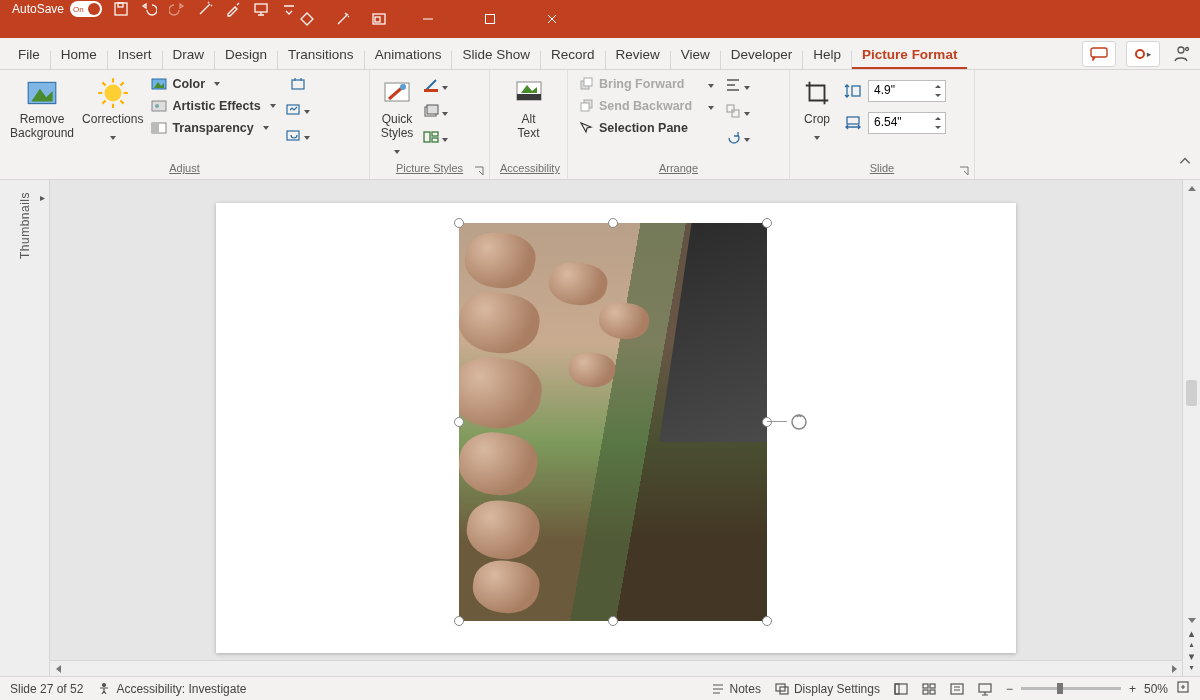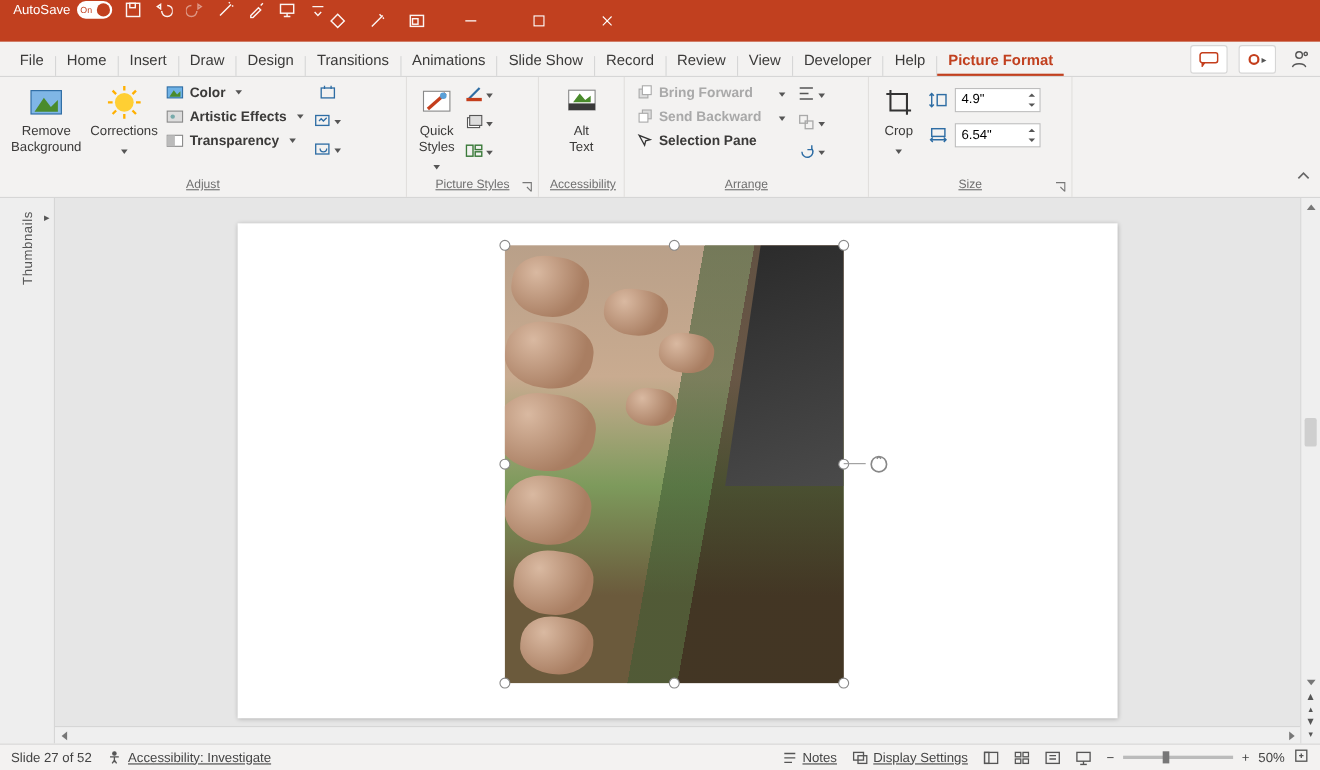--- a/index.html
+++ b/index.html
@@ -96,21 +96,21 @@
   .hscroll .harrow.l{left:0}.hscroll .harrow.r{right:0}
   .hscroll .harrow::before{content:"";border-top:4px solid transparent;border-bottom:4px solid transparent;}
   .hscroll .harrow.l::before{border-right:5px solid #777}
   .hscroll .harrow.r::before{border-left:5px solid #777}
   
   .statusbar { position:absolute; bottom:0; left:0; right:0; height:24px; background:#f3f2f1; border-top:1px solid #d6d6d6; display:flex; align-items:center; font-size:12px; color:#444; padding:4px 10px; gap:14px;}
   .statusbar .spacer{flex:1}
   .zoom { display:flex; align-items:center; gap:8px;}
   .zoom-track { width:100px; height:3px; background:#bbb; position:relative;}
   .zoom-thumb { position:absolute; top:-4px; left:36px; width:6px; height:11px; background:#777;}
-  .stat-item { display:flex; align-items:center; gap:5px;text-decoration:underline;}
+  .stat-item { display:flex; align-items:center; gap:5px;}
   .stat-item svg { width:14px; height:14px; stroke:#555; fill:none; stroke-width:1.2;}
 </style>
 </head>
 <body>
 
 <div class="titlebar">
   <div class="left">
     <div class="autosave">
       <span>AutoSave</span>
       <span class="autosave-toggle">
@@ -487,21 +487,21 @@
                 <path d="M3 12h14M5 10l-2 2 2 2M15 10l2 2-2 2"></path>
                 <rect x="4" y="2" width="12" height="7"></rect>
               </svg></span>
           <div class="spinbox"><span>6.54"</span><div class="spins">
                 <div class="up"></div>
                 <div class="dn"></div>
               </div></div>
         </div>
       </div>
     </div>
-    <div class="group-label">Size</div>
+    <div class="group-label">Slide</div>
     <span class="launcher"><svg viewBox="0 0 12 12">
           <path d="M2 2h8v8M6 6l4 4"></path>
         </svg></span>
   </div>
 
   <span class="collapse-caret"><svg width="14" height="14" viewBox="0 0 12 12" style="stroke:#666;fill:none;stroke-width:1.3">
         <path d="M2 7l4-4 4 4"></path>
       </svg></span>
 </div>
 

